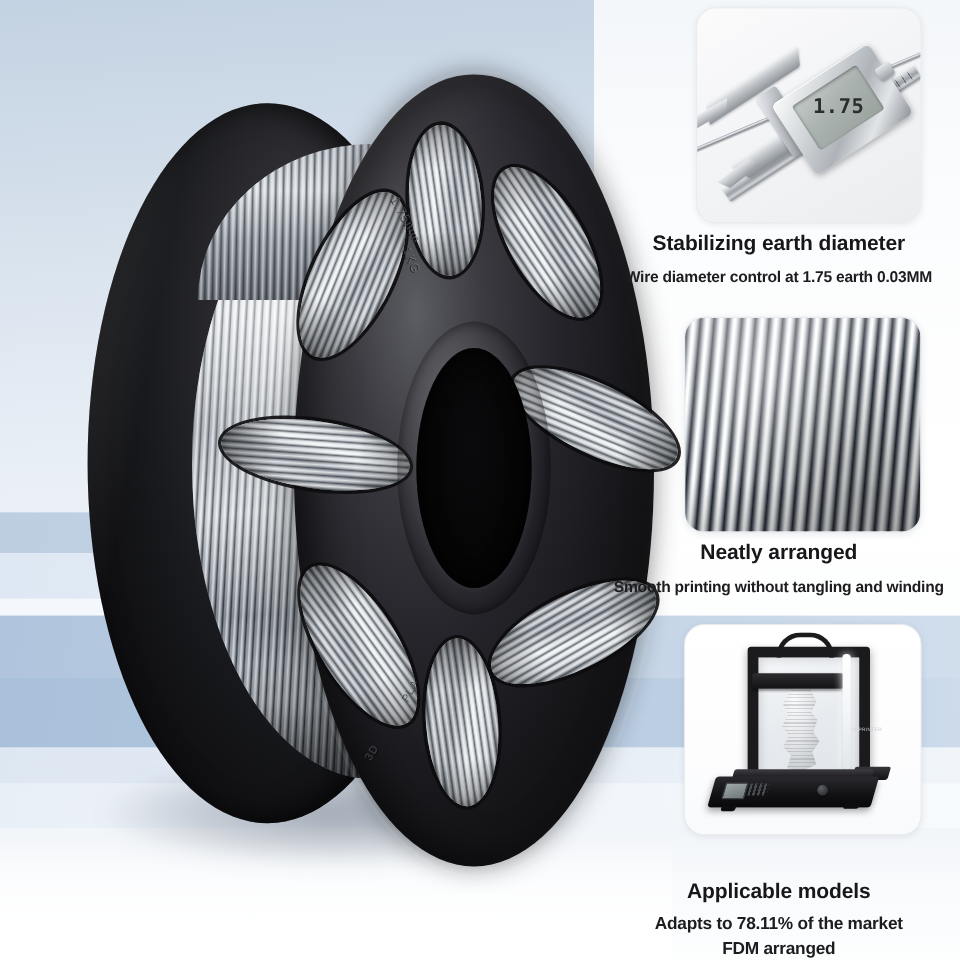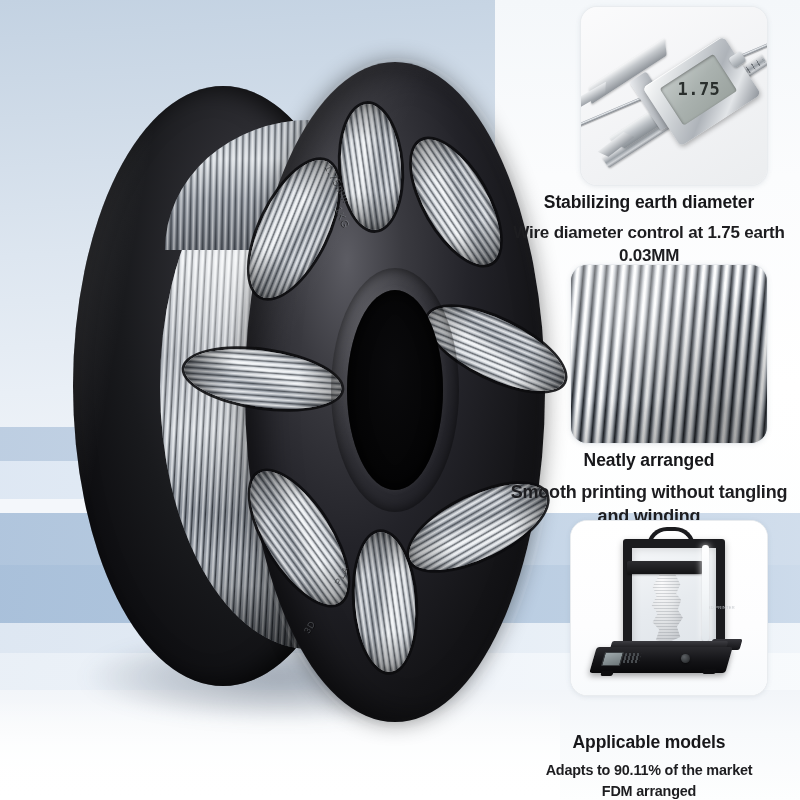--- a/index.html
+++ b/index.html
@@ -331,26 +331,26 @@
     transform:skewX(-16deg);border-radius:2px;
   }
 
   
   .txt-group{position:absolute;width:302px;text-align:center;}
   .headline{
     color:#17171a;font-weight:700;font-size:17.5px;letter-spacing:-.1px;
     line-height:1.2;
   }
   .subline{
-    color:#1d1d20;font-weight:700;font-size:17px;letter-spacing:-.2px;
+    color:#1d1d20;font-weight:700;font-size:13px;letter-spacing:-.2px;
     line-height:1.34;margin-top:9px;
   }
   .tg-1{left:0;top:192px;}
   .tg-2{left:0;top:450px;text-align:center;}
-  .tg-2 .subline{font-size:18px;}
+  .tg-2 .subline{font-size:13px;}
   .tg-3{left:0;top:732px;}
   .tg-3 .subline{font-size:14.4px;margin-top:8px;}
 </style>
 </head>
 <body>
 
 <div id="stage">
 
   <div class="bg-base"></div>
   <div class="bg-right-wash"></div>
@@ -453,18 +453,18 @@
         <div class="prn-screen"></div>
         <div class="prn-btns"></div>
         <div class="prn-knob"></div>
         <div class="prn-foot-l"></div>
         <div class="prn-foot-r"></div>
       </div>
     </div>
 
     <div class="txt-group tg-3">
       <div class="headline">Applicable models</div>
-      <div class="subline">Adapts to 90.11% of the market</div>
+      <div class="subline">Adapts to 78.11% of the market</div>
       <div class="subline" style="margin-top:2px;">FDM arranged</div>
     </div>
 
   </div>
 </div>
 
 </body></html>

